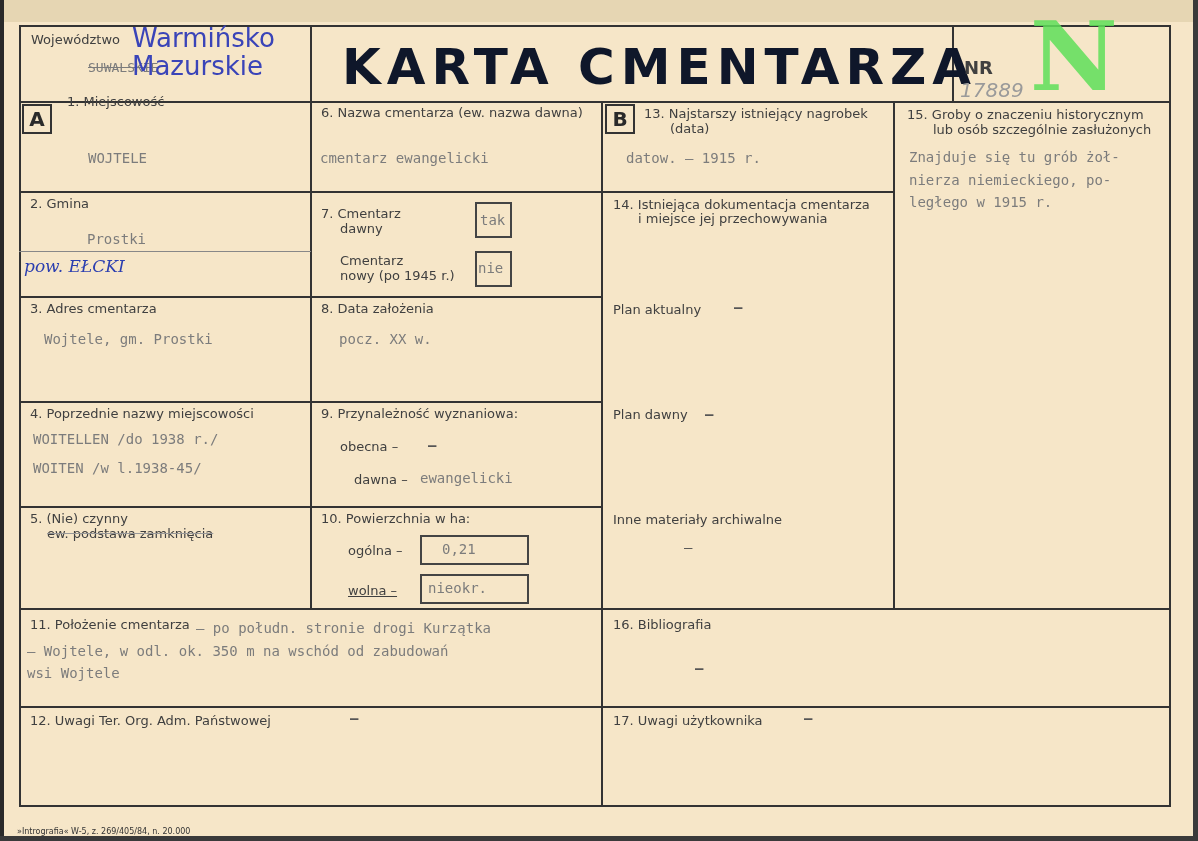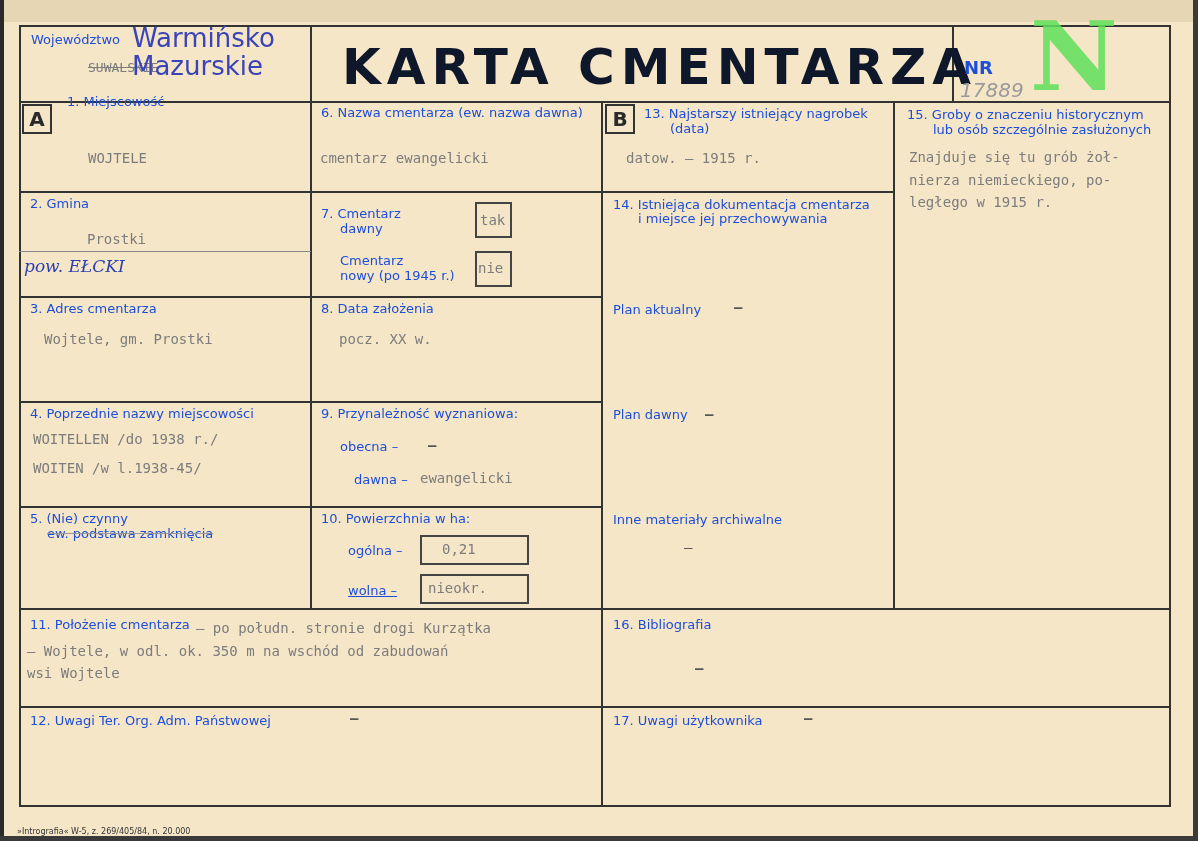--- a/index.html
+++ b/index.html
@@ -11,21 +11,21 @@
   .topstrip { position:absolute; left:0; top:0; width:1198px; height:22px; background:#e6d6b3; }
   .leftedge { position:absolute; left:0; top:0; width:4px; height:841px; background:#2a2a2a; }
   .bottomedge { position:absolute; left:0; top:836px; width:1198px; height:5px; background:#3a3a3a; }
   .rightedge { position:absolute; left:1193px; top:0; width:5px; height:841px; background:#3a3a3a; }
 
   .box { position:absolute; border:2px solid #333; box-sizing:border-box; }
   .hline { position:absolute; height:2px; background:#333; }
   .vline { position:absolute; width:2px; background:#333; }
   .thin { position:absolute; height:1px; background:#888; }
 
-  .label { position:absolute; font-size:13px; color:#1d4ed8; line-height:15px; white-space:nowrap; }
+  .label { position:absolute; font-size:13px; color:#404040; line-height:15px; white-space:nowrap; }
   .type { position:absolute; font-family:"DejaVu Sans Mono", monospace; font-size:14px; color:#7c7c7c; white-space:nowrap; line-height:26px; }
   .stamp { position:absolute; font-size:26px; color:#3a44b8; line-height:26px; }
   .hand { position:absolute; font-family:"DejaVu Serif", serif; font-style:italic; color:#2c3fb0; font-size:17px; }
   .title { position:absolute; font-family:"DejaVu Sans", sans-serif; font-weight:bold; font-size:50px; color:#0f172a; letter-spacing:6px; }
   .letterbox { position:absolute; width:30px; height:30px; border:2px solid #333; box-sizing:border-box; font-weight:bold; font-size:20px; text-align:center; line-height:26px; }
   .smallbox { position:absolute; border:2px solid #444; box-sizing:border-box; }
   .dash { position:absolute; font-family:"DejaVu Sans Mono", monospace; font-size:14px; color:#555; font-weight:bold; }
   .green-n { position:absolute; font-family:"DejaVu Serif", serif; font-size:96px; color:#5fe05a; opacity:0.85; font-weight:bold; }
   .pencil { position:absolute; font-family:"DejaVu Sans", sans-serif; font-style:italic; color:#9a9a9a; font-size:20px; }
   .footer { position:absolute; font-size:8px; color:#333; }

